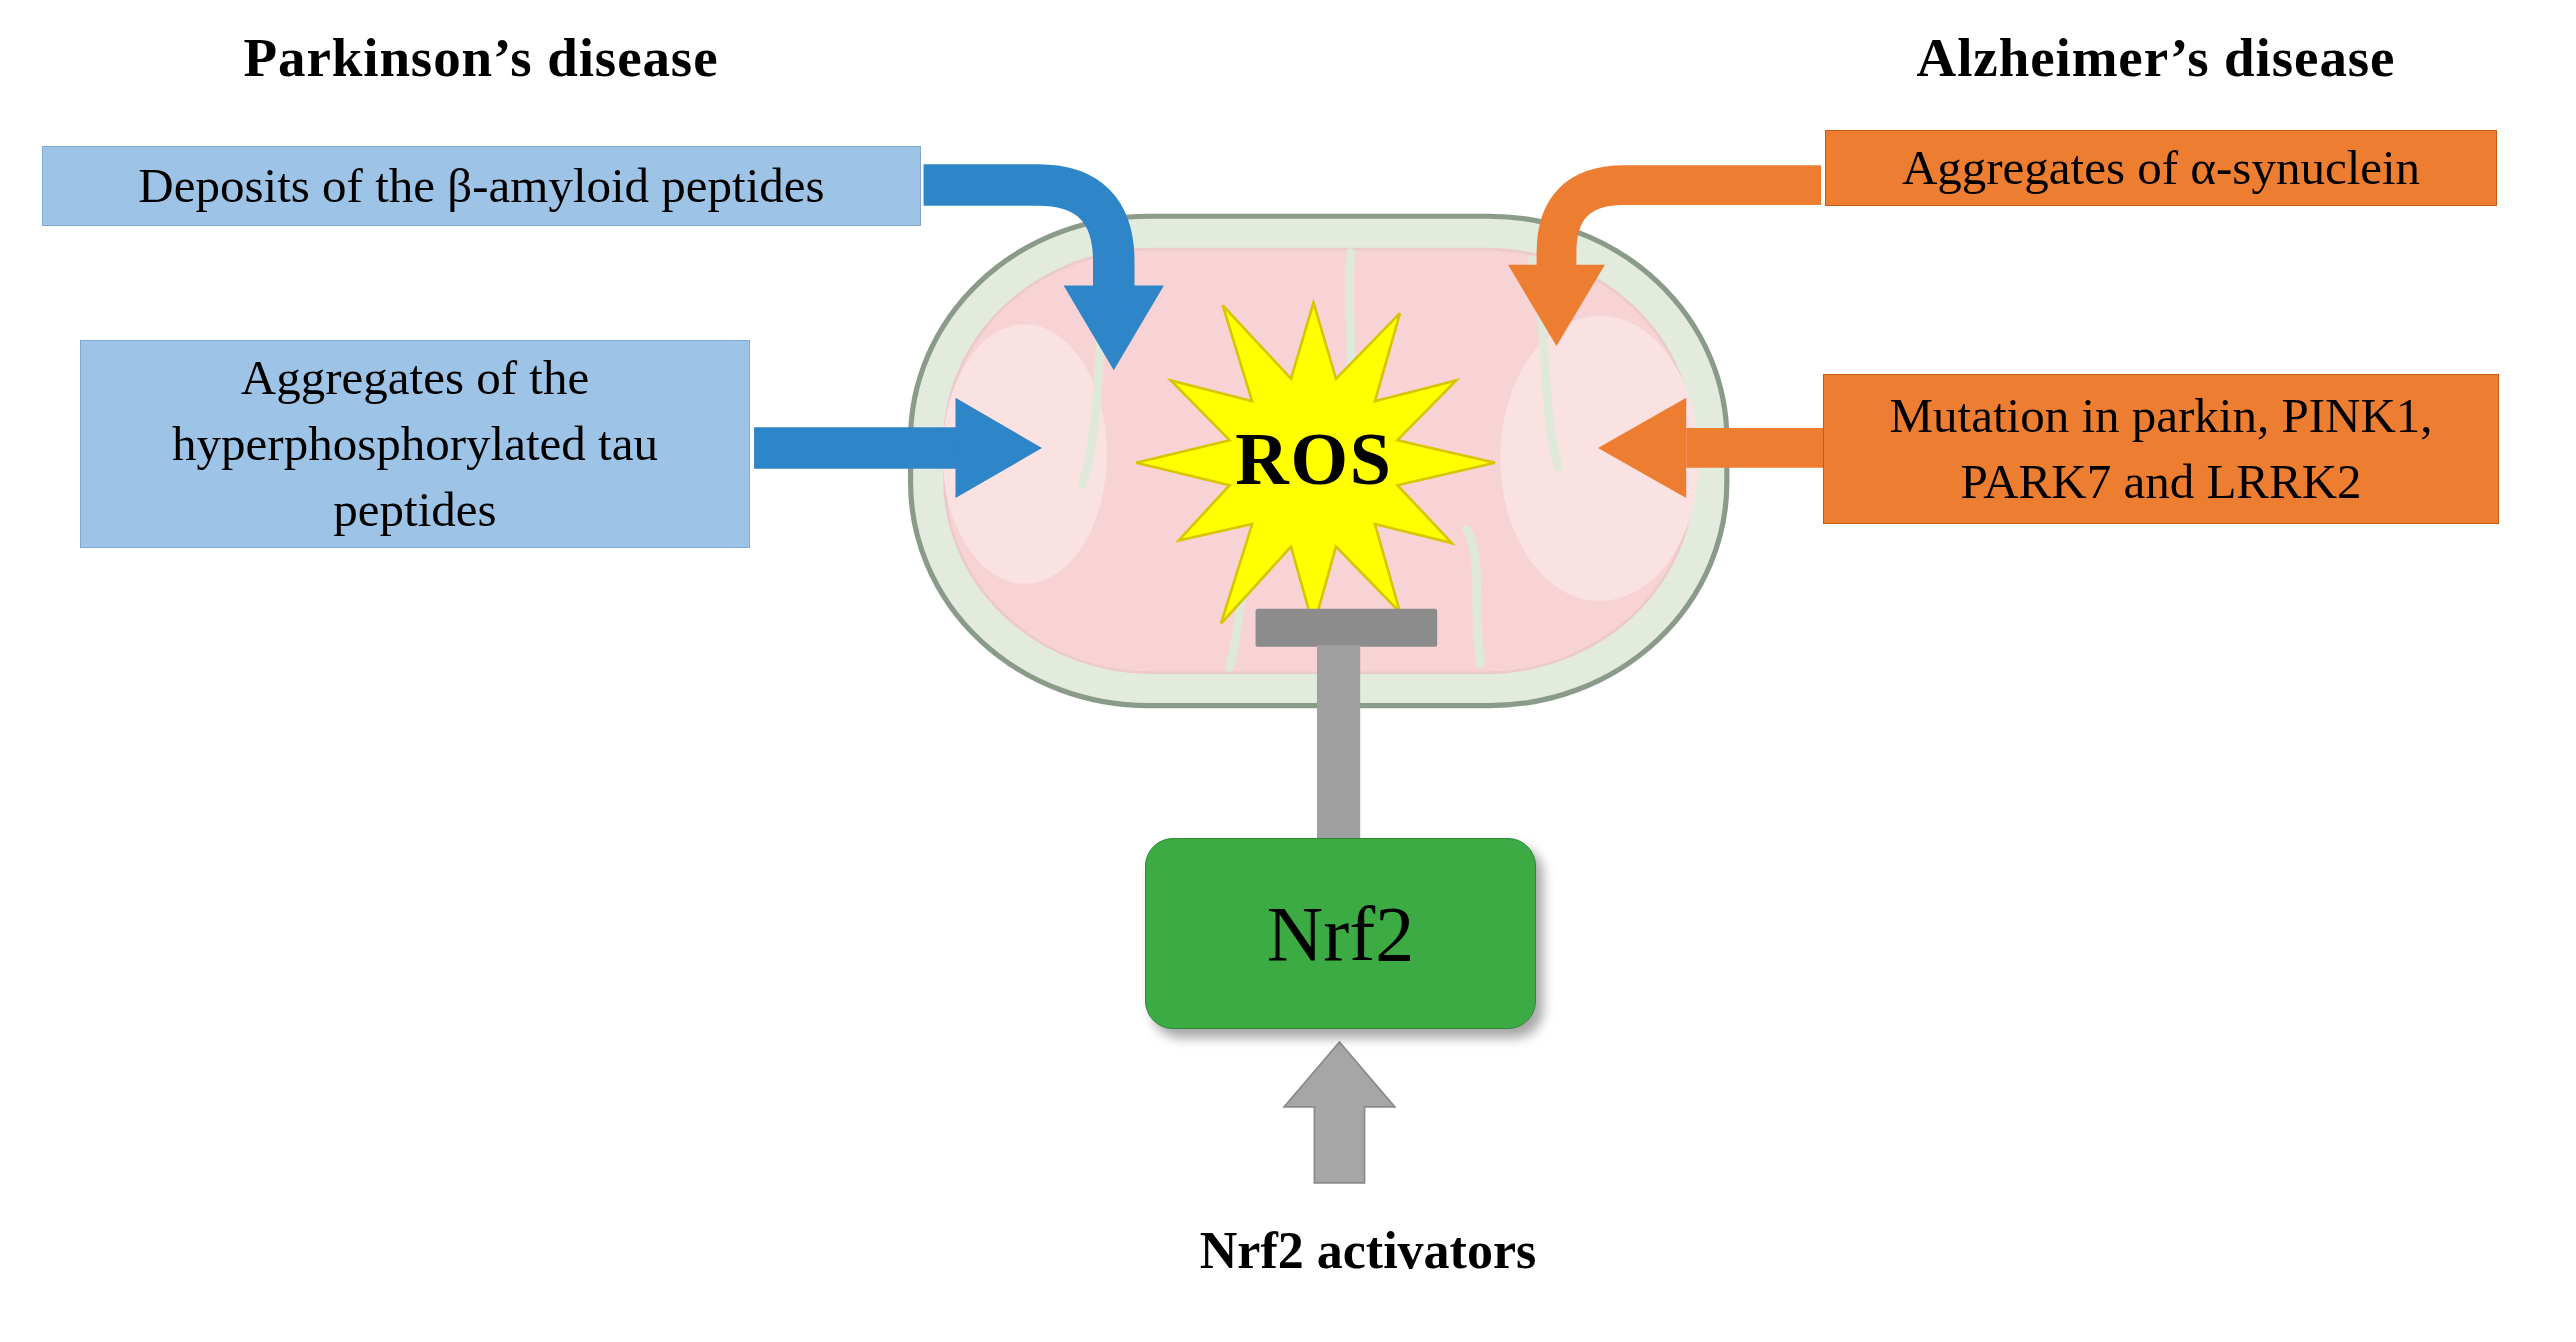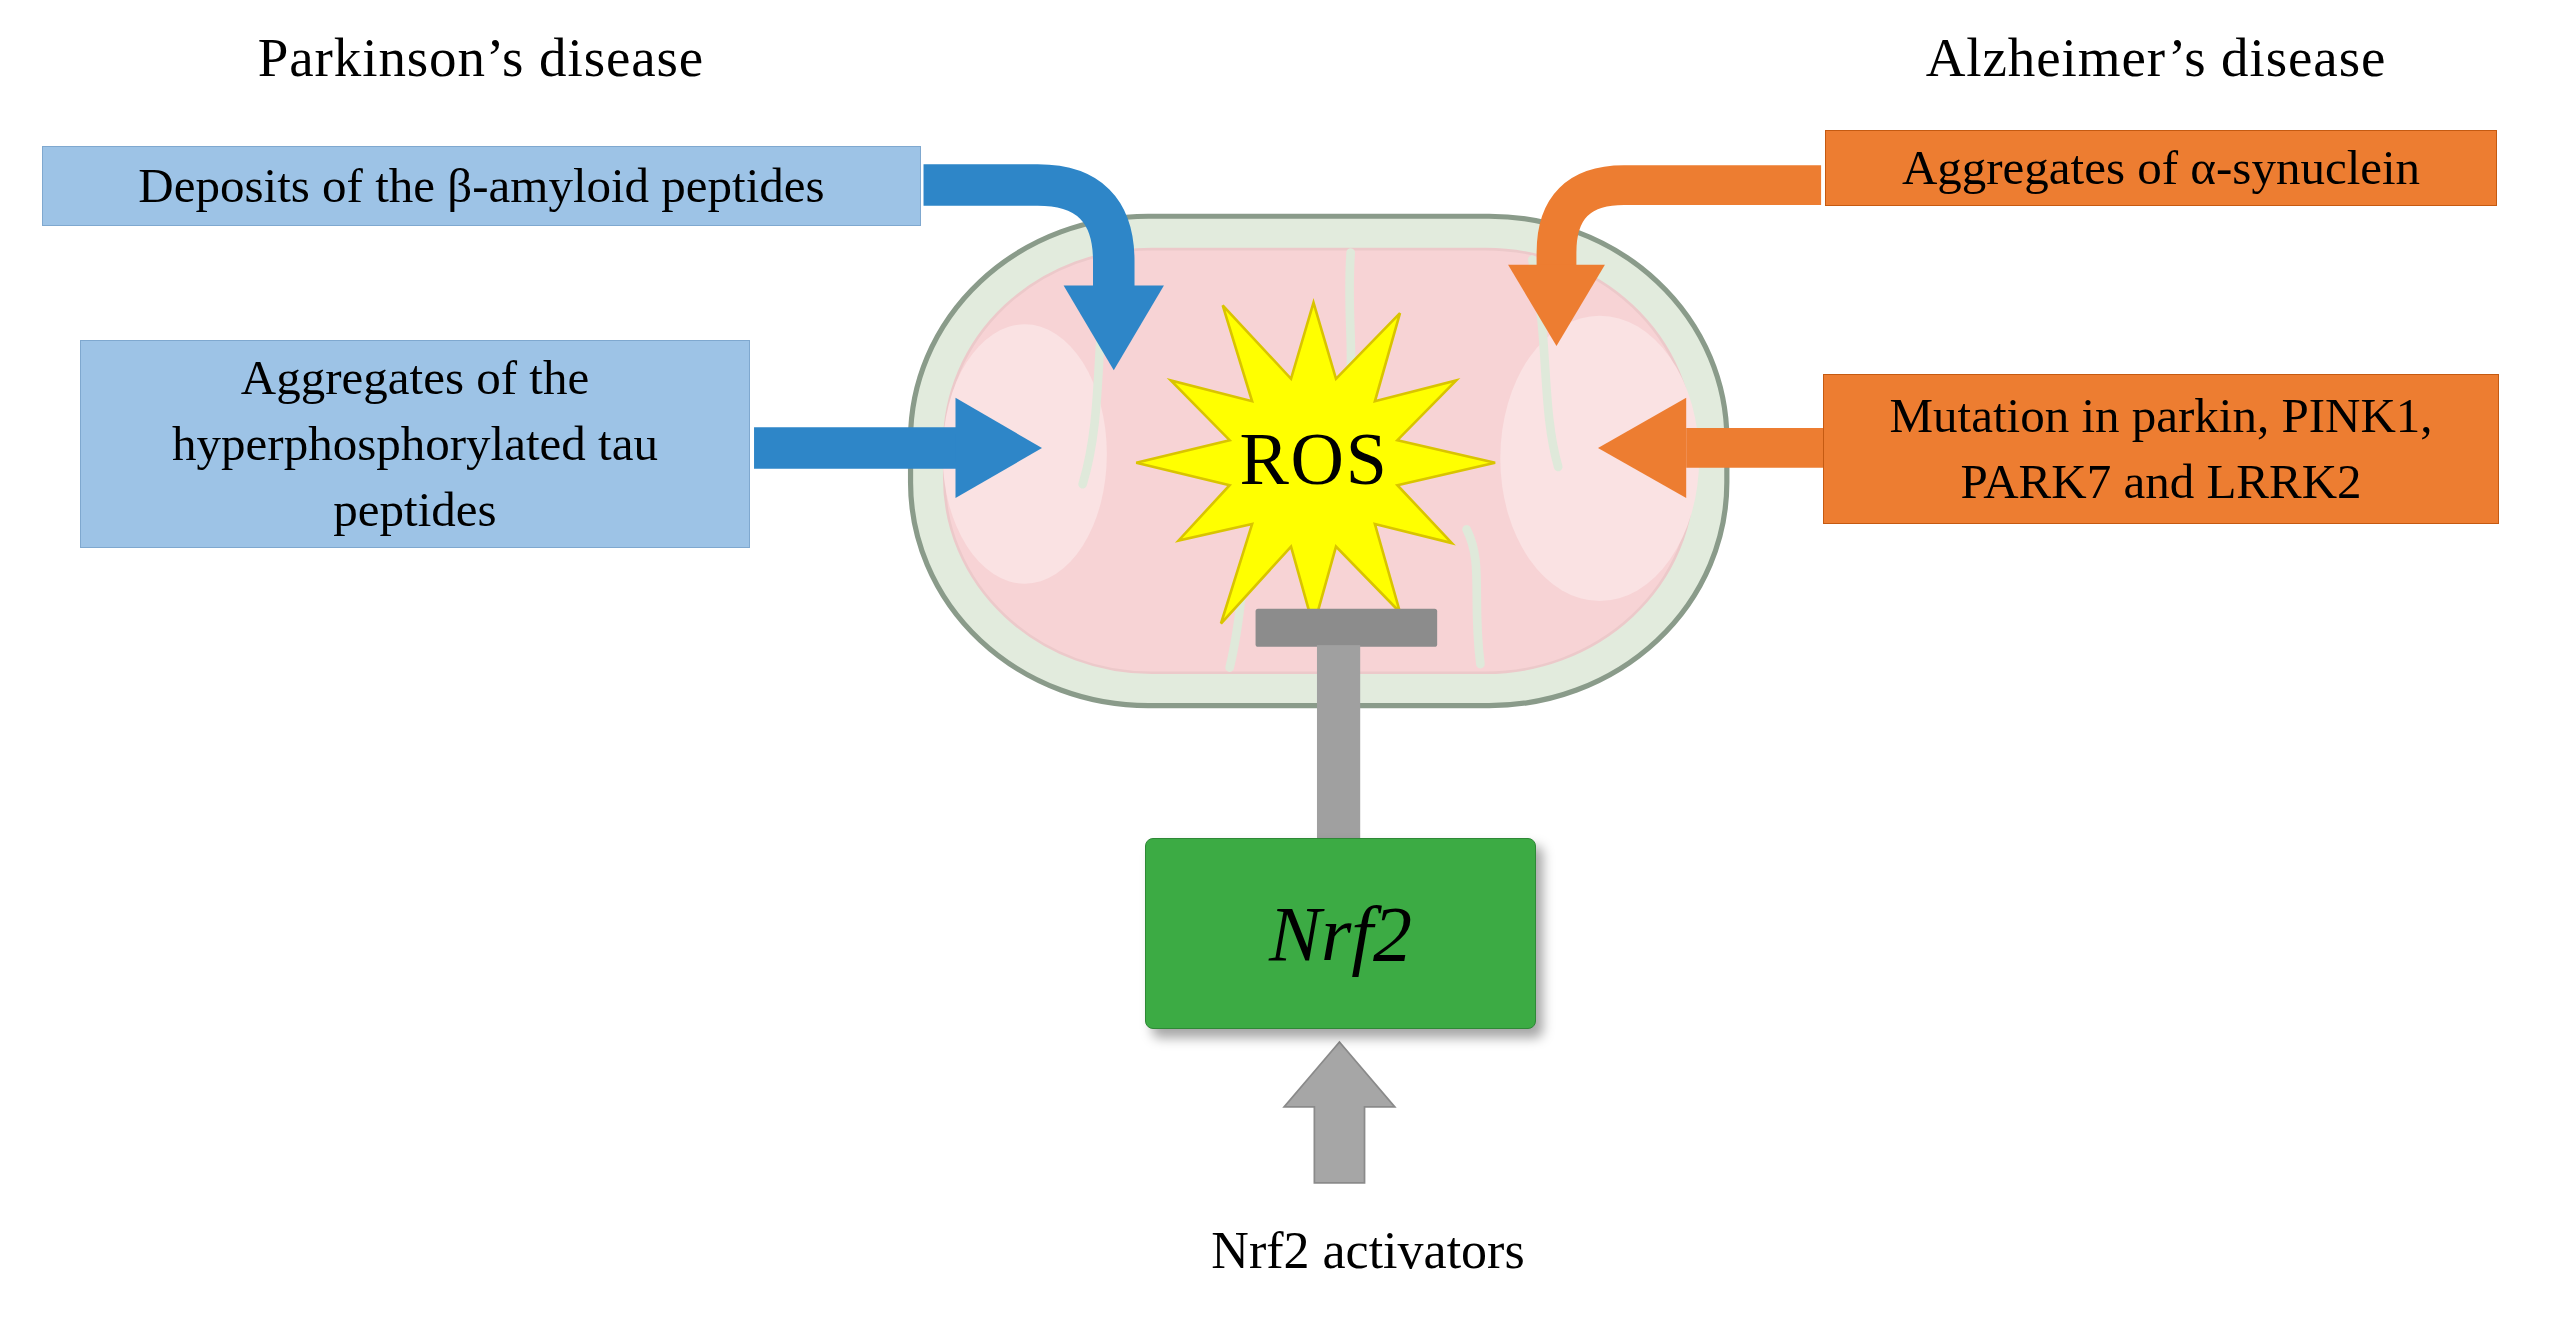--- a/index.html
+++ b/index.html
@@ -5,21 +5,21 @@
   html,body{margin:0;padding:0;background:#ffffff;}
   #canvas{
     position:relative;
     width:2576px;height:1343px;
     background:#ffffff;
     font-family:"Liberation Serif","DejaVu Serif",serif;
     color:#000;
     overflow:hidden;
   }
   #shapes{position:absolute;left:0;top:0;width:2576px;height:1343px;z-index:1;}
-  .txt{position:absolute;z-index:2;}
+  .txt{position:absolute;z-index:2;font-weight:bold;}
   .heading{
     font-size:55px;
     text-align:center;
     letter-spacing:0.9px;
   }
   .bluebox{
     position:absolute;z-index:2;
     background:var(--blue-box);
     border:0.9px solid #7fa8cf;
     display:flex;align-items:center;justify-content:center;
@@ -37,25 +37,24 @@
     text-align:center;
     font-size:49px;
     line-height:1.35;
     box-sizing:border-box;
     padding:3.5px 12px;
   }
   .greenbox{
     position:absolute;z-index:2;
     background:var(--green-box);
     border:0.9px solid #2e8836;
-    border-radius:8px;
+    border-radius:28px;
     box-shadow:7px 8.6px 12px rgba(0,0,0,0.35);
     display:flex;align-items:center;justify-content:center;
     font-size:78px;
-    font-style:italic;
   }
   .ros{
     font-size:74px;
     text-align:center;
     letter-spacing:1.7px;
   }
   .activators{
     font-size:52px;
     text-align:center;
   }

